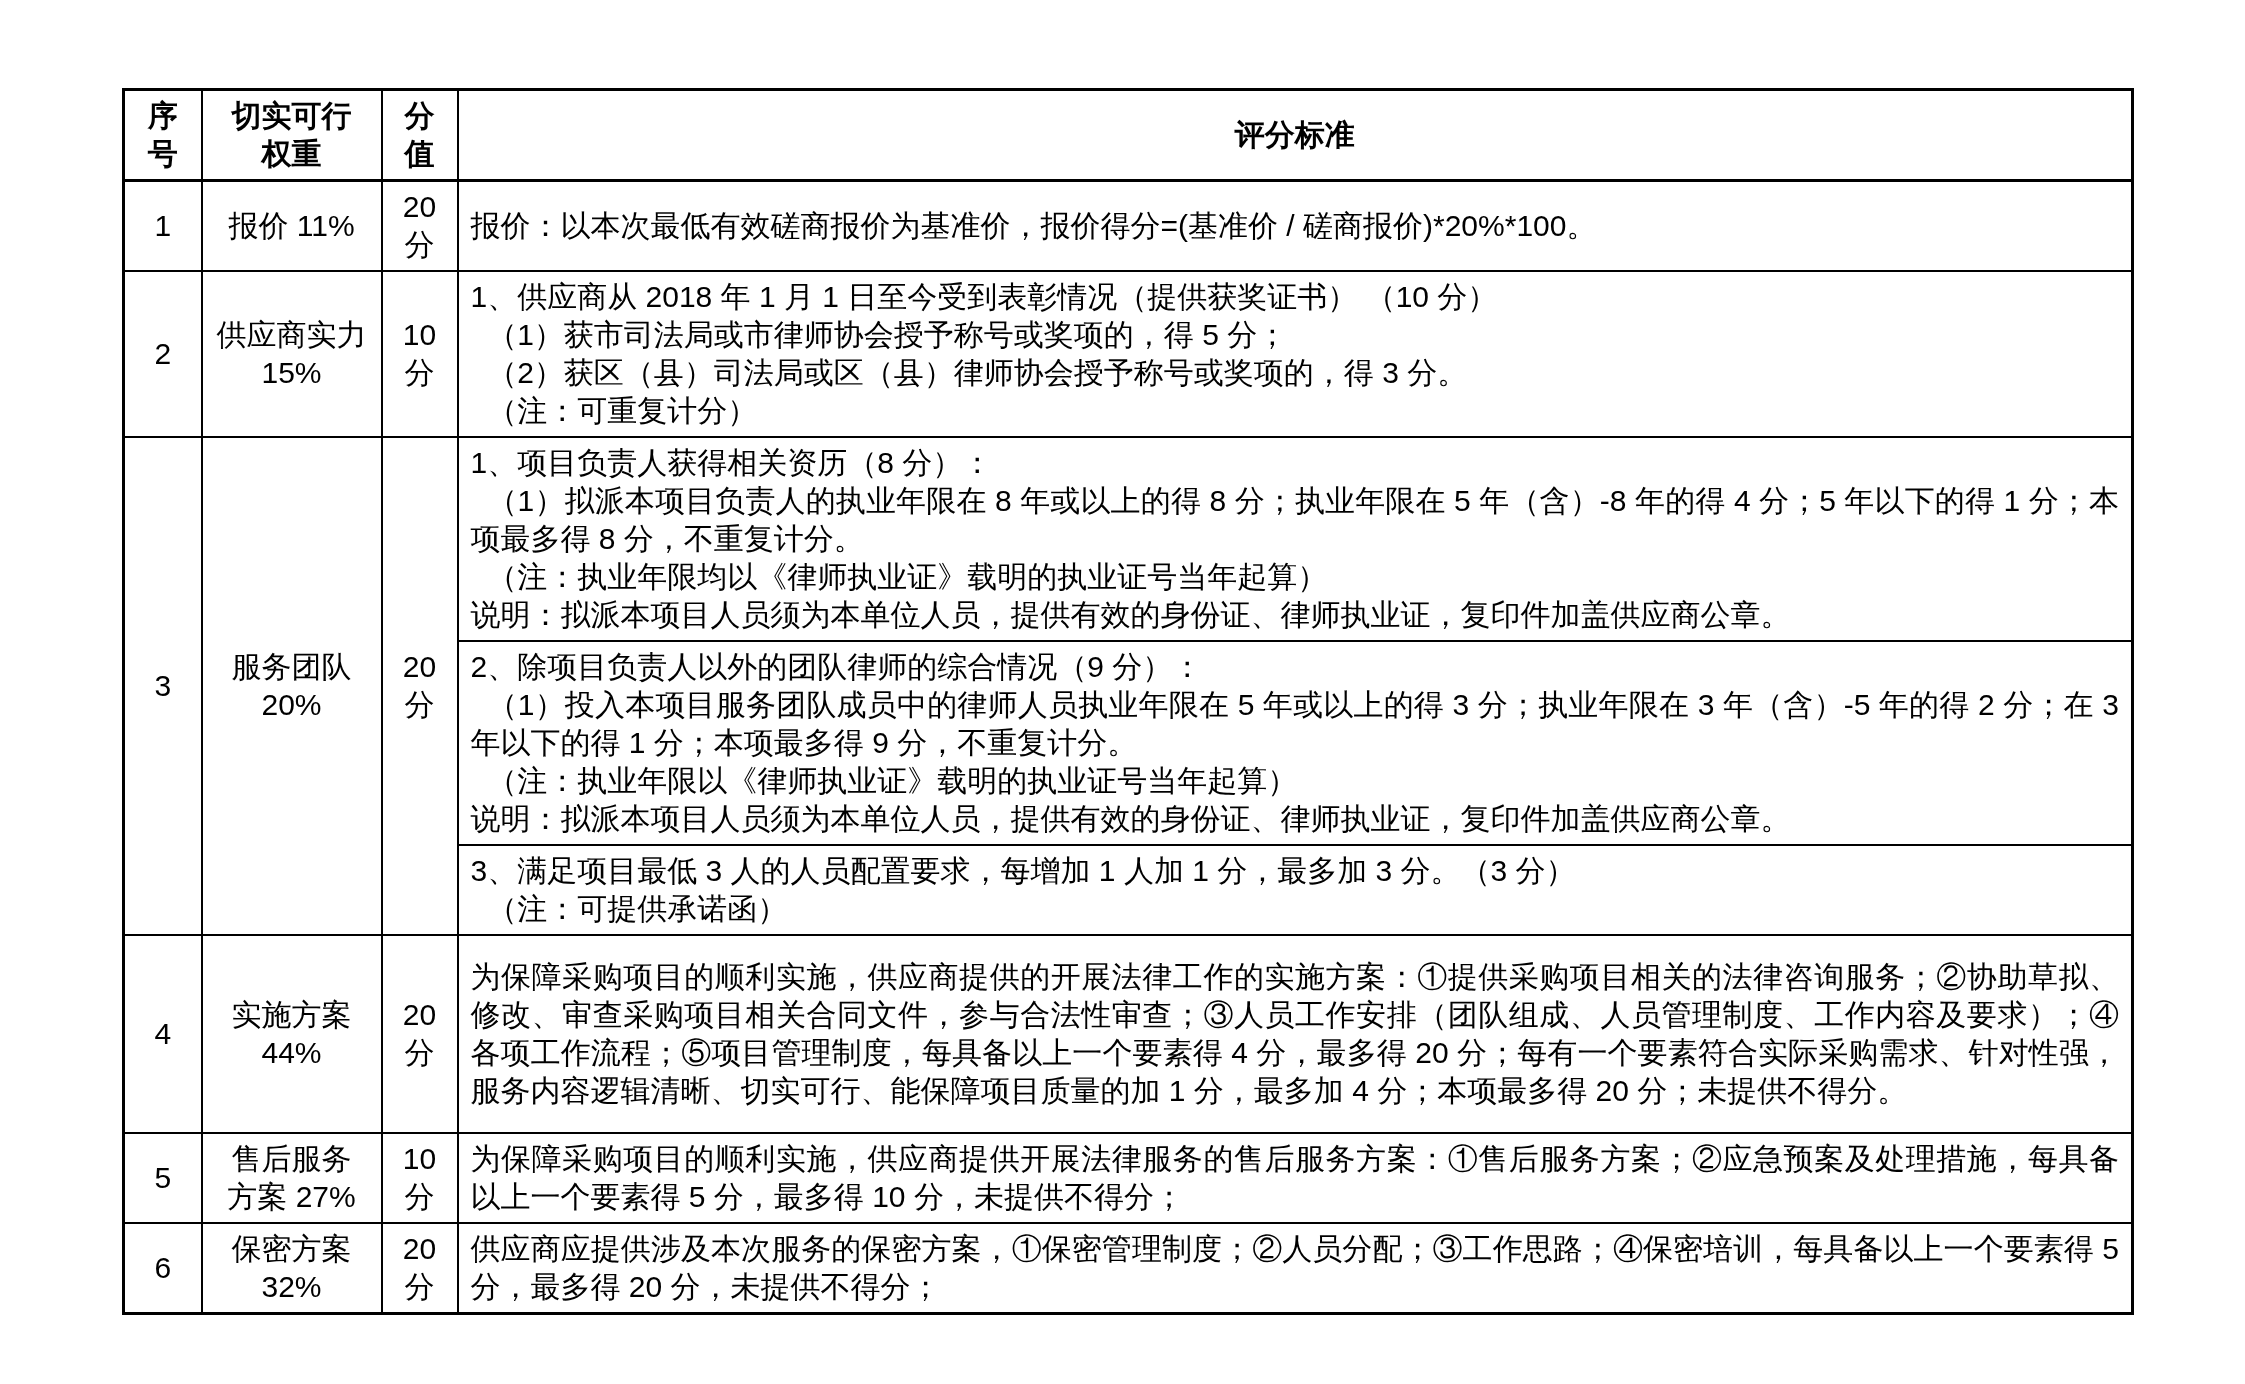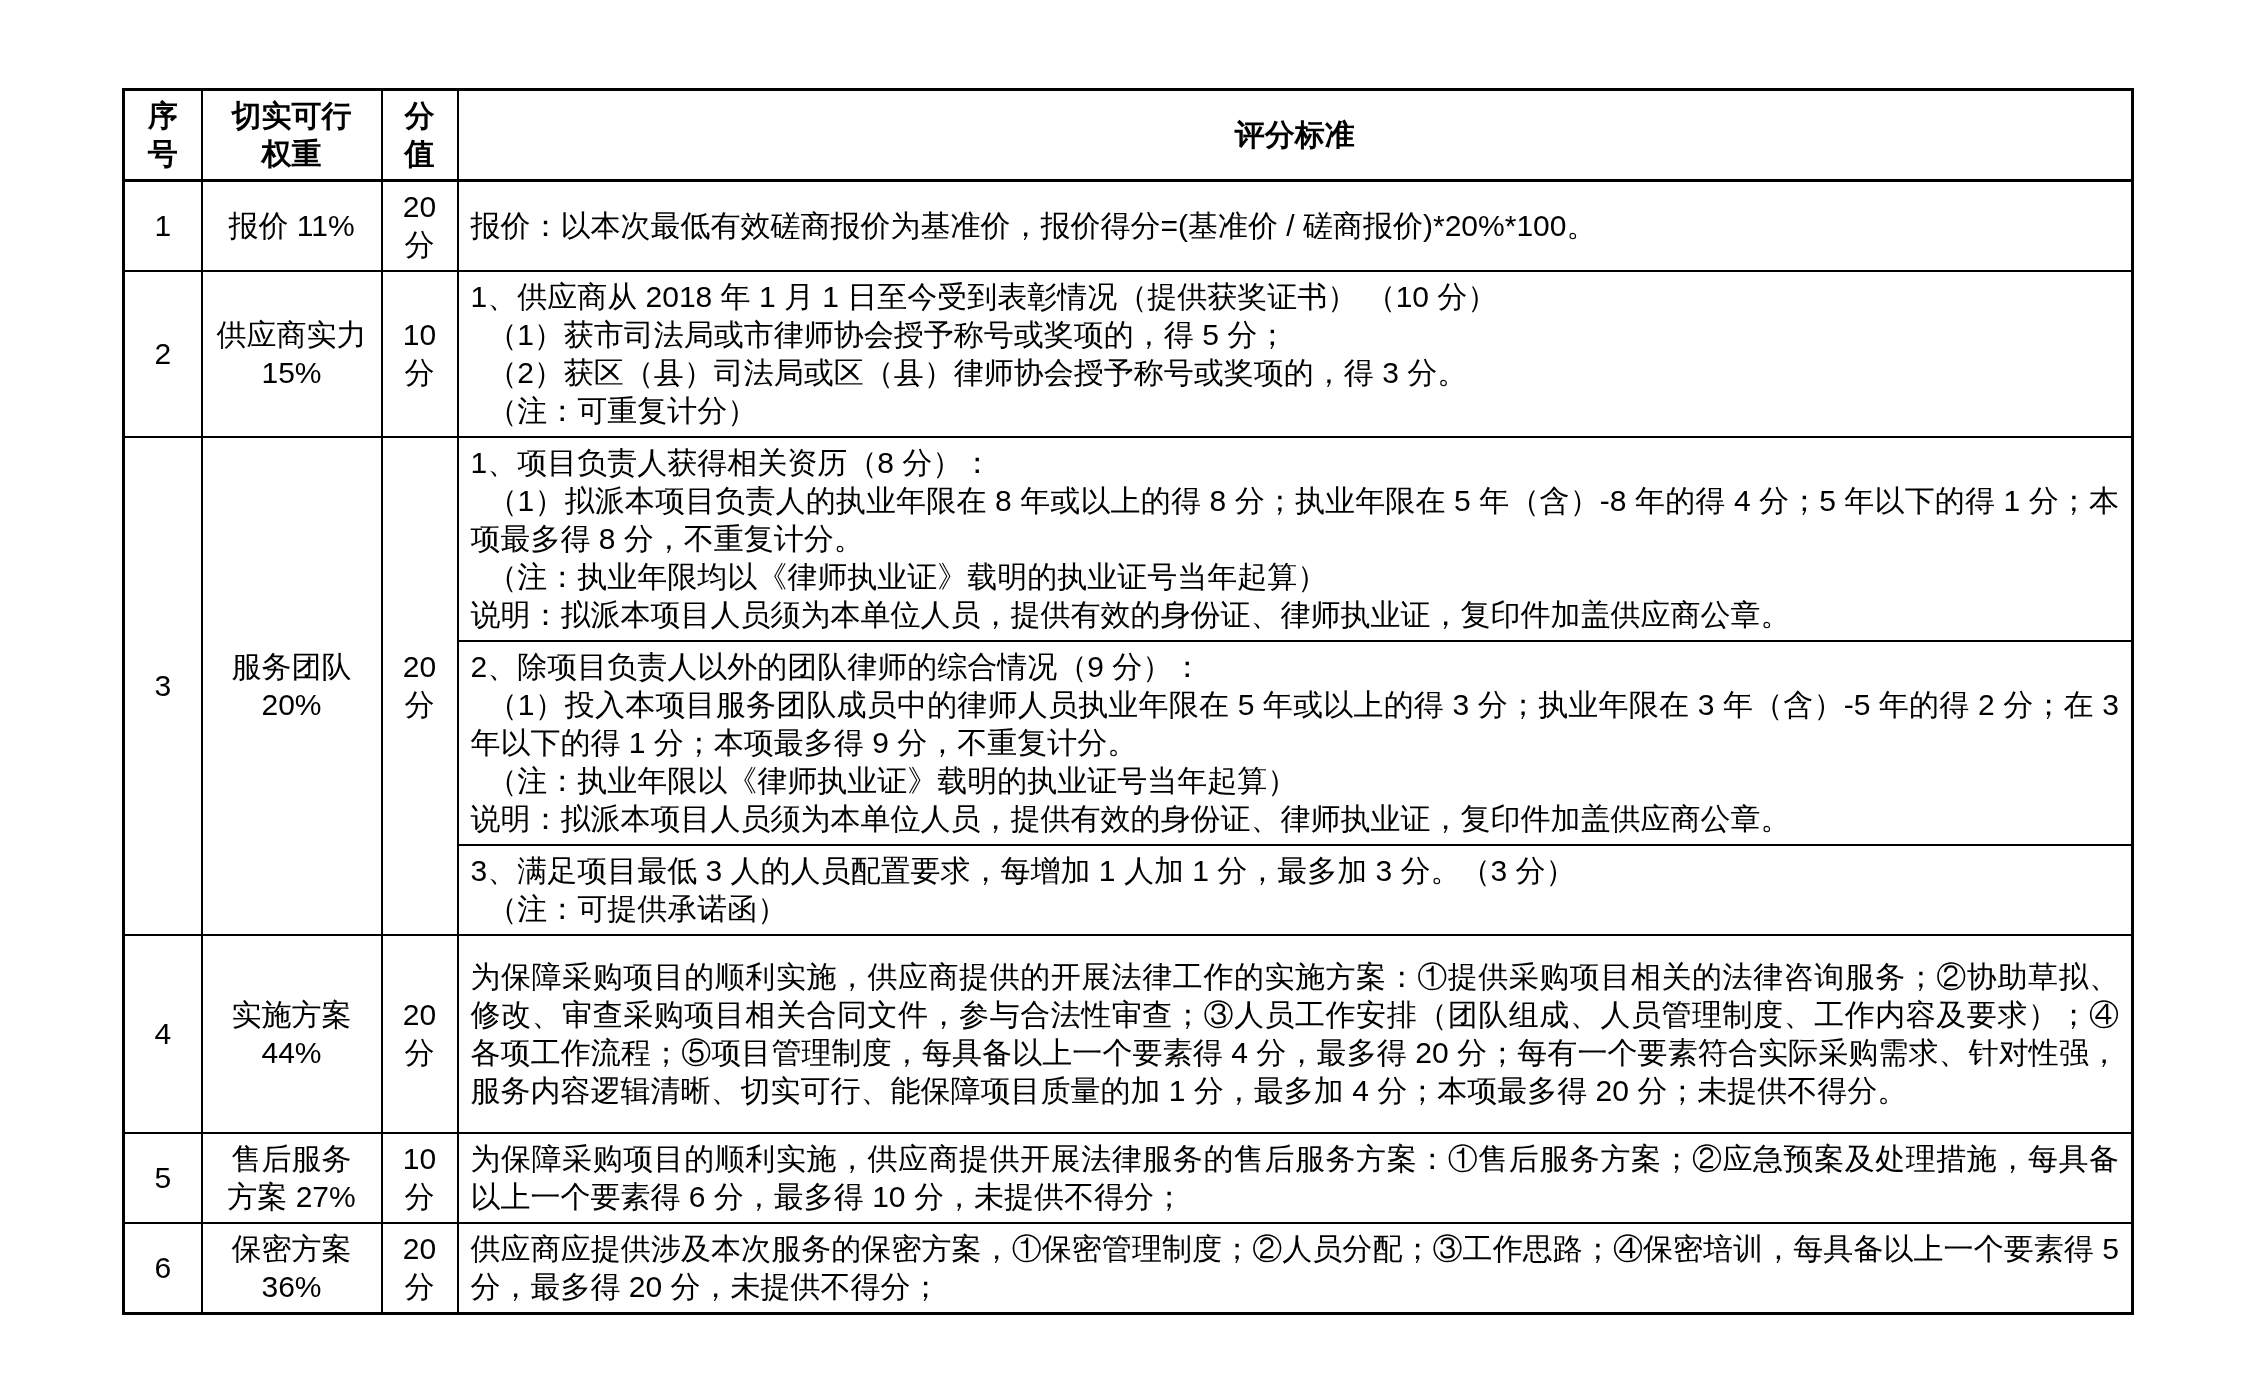--- a/index.html
+++ b/index.html
@@ -119,25 +119,25 @@
       <td class="c-center">20
 分</td>
       <td class="c-text">为保障采购项目的顺利实施，供应商提供的开展法律工作的实施方案：①提供采购项目相关的法律咨询服务；②协助草拟、修改、审查采购项目相关合同文件，参与合法性审查；③人员工作安排（团队组成、人员管理制度、工作内容及要求）；④各项工作流程；⑤项目管理制度，每具备以上一个要素得 4 分，最多得 20 分；每有一个要素符合实际采购需求、针对性强，服务内容逻辑清晰、切实可行、能保障项目质量的加 1 分，最多加 4 分；本项最多得 20 分；未提供不得分。</td>
     </tr>
     <tr style="height:82px">
       <td class="c-center">5</td>
       <td class="c-center">售后服务
 方案 27%</td>
       <td class="c-center">10
 分</td>
-      <td class="c-text">为保障采购项目的顺利实施，供应商提供开展法律服务的售后服务方案：①售后服务方案；②应急预案及处理措施，每具备以上一个要素得 6 分，最多得 10 分，未提供不得分；</td>
+      <td class="c-text">为保障采购项目的顺利实施，供应商提供开展法律服务的售后服务方案：①售后服务方案；②应急预案及处理措施，每具备以上一个要素得 5 分，最多得 10 分，未提供不得分；</td>
     </tr>
     <tr style="height:84px">
       <td class="c-center">6</td>
       <td class="c-center">保密方案
-36%</td>
+32%</td>
       <td class="c-center">20
 分</td>
       <td class="c-text">供应商应提供涉及本次服务的保密方案，①保密管理制度；②人员分配；③工作思路；④保密培训，每具备以上一个要素得 5 分，最多得 20 分，未提供不得分；</td>
     </tr>
   </tbody>
     </table>
 </div>
 
 </body></html>

